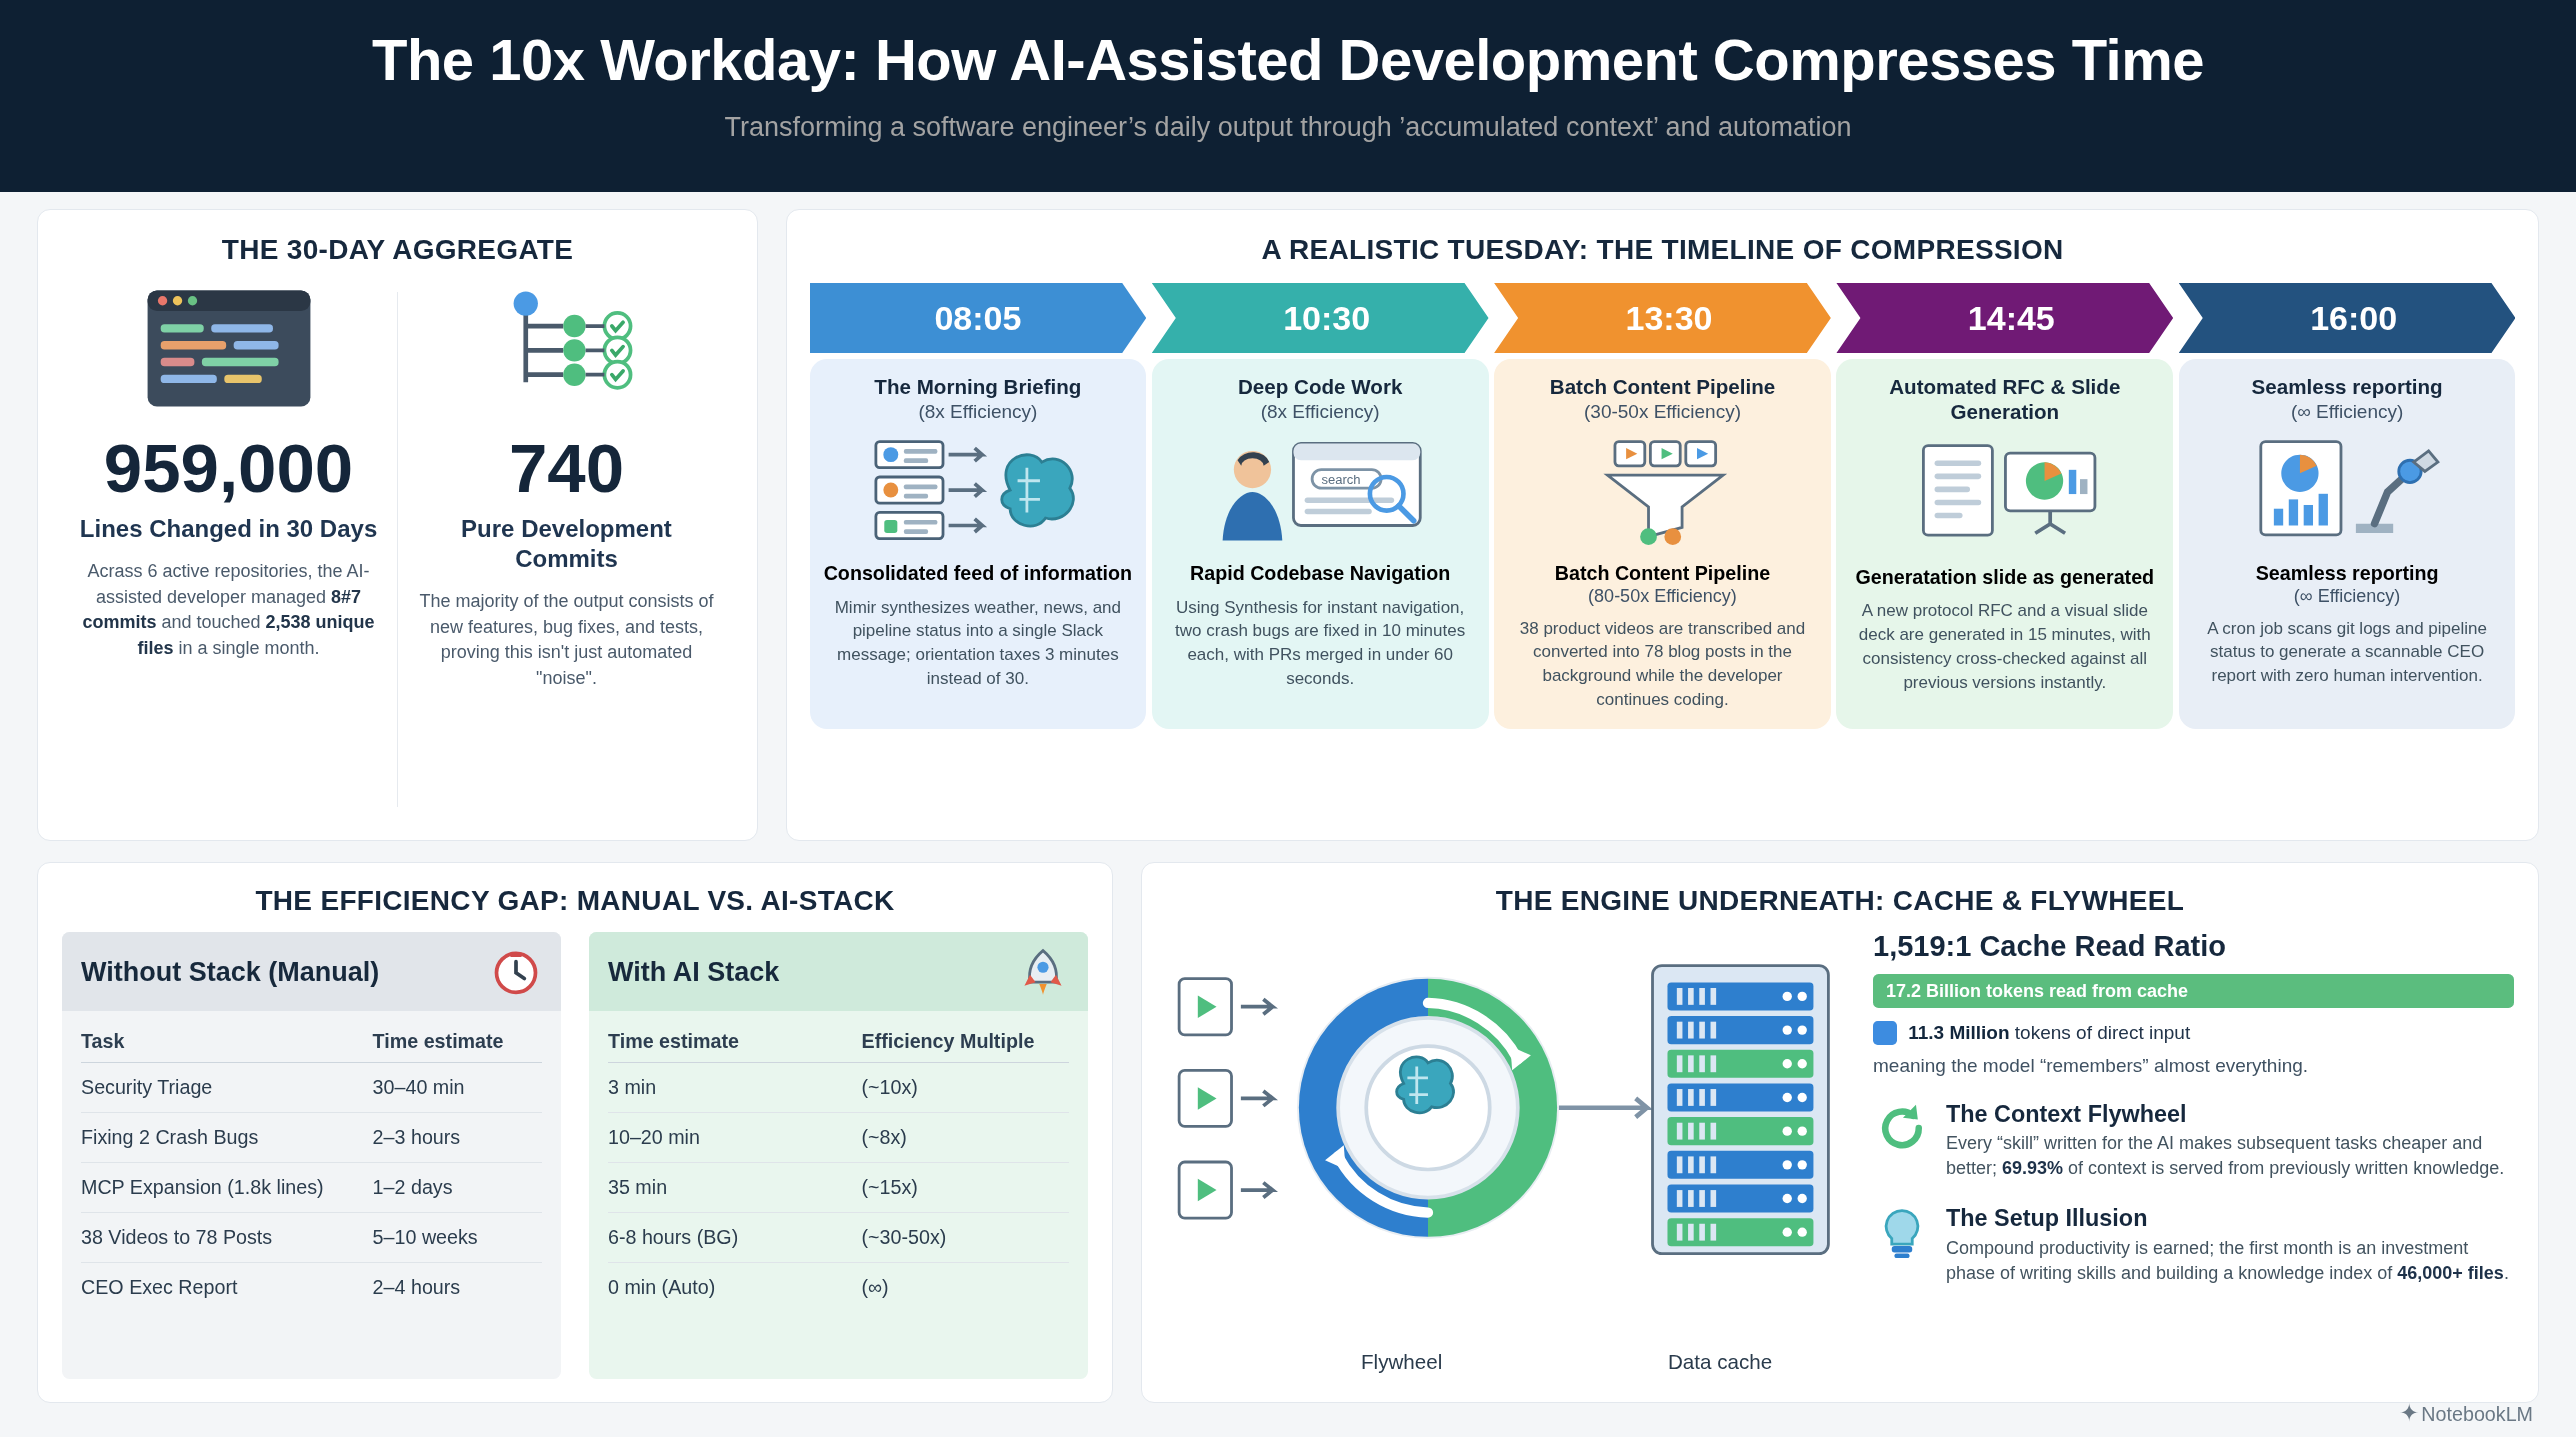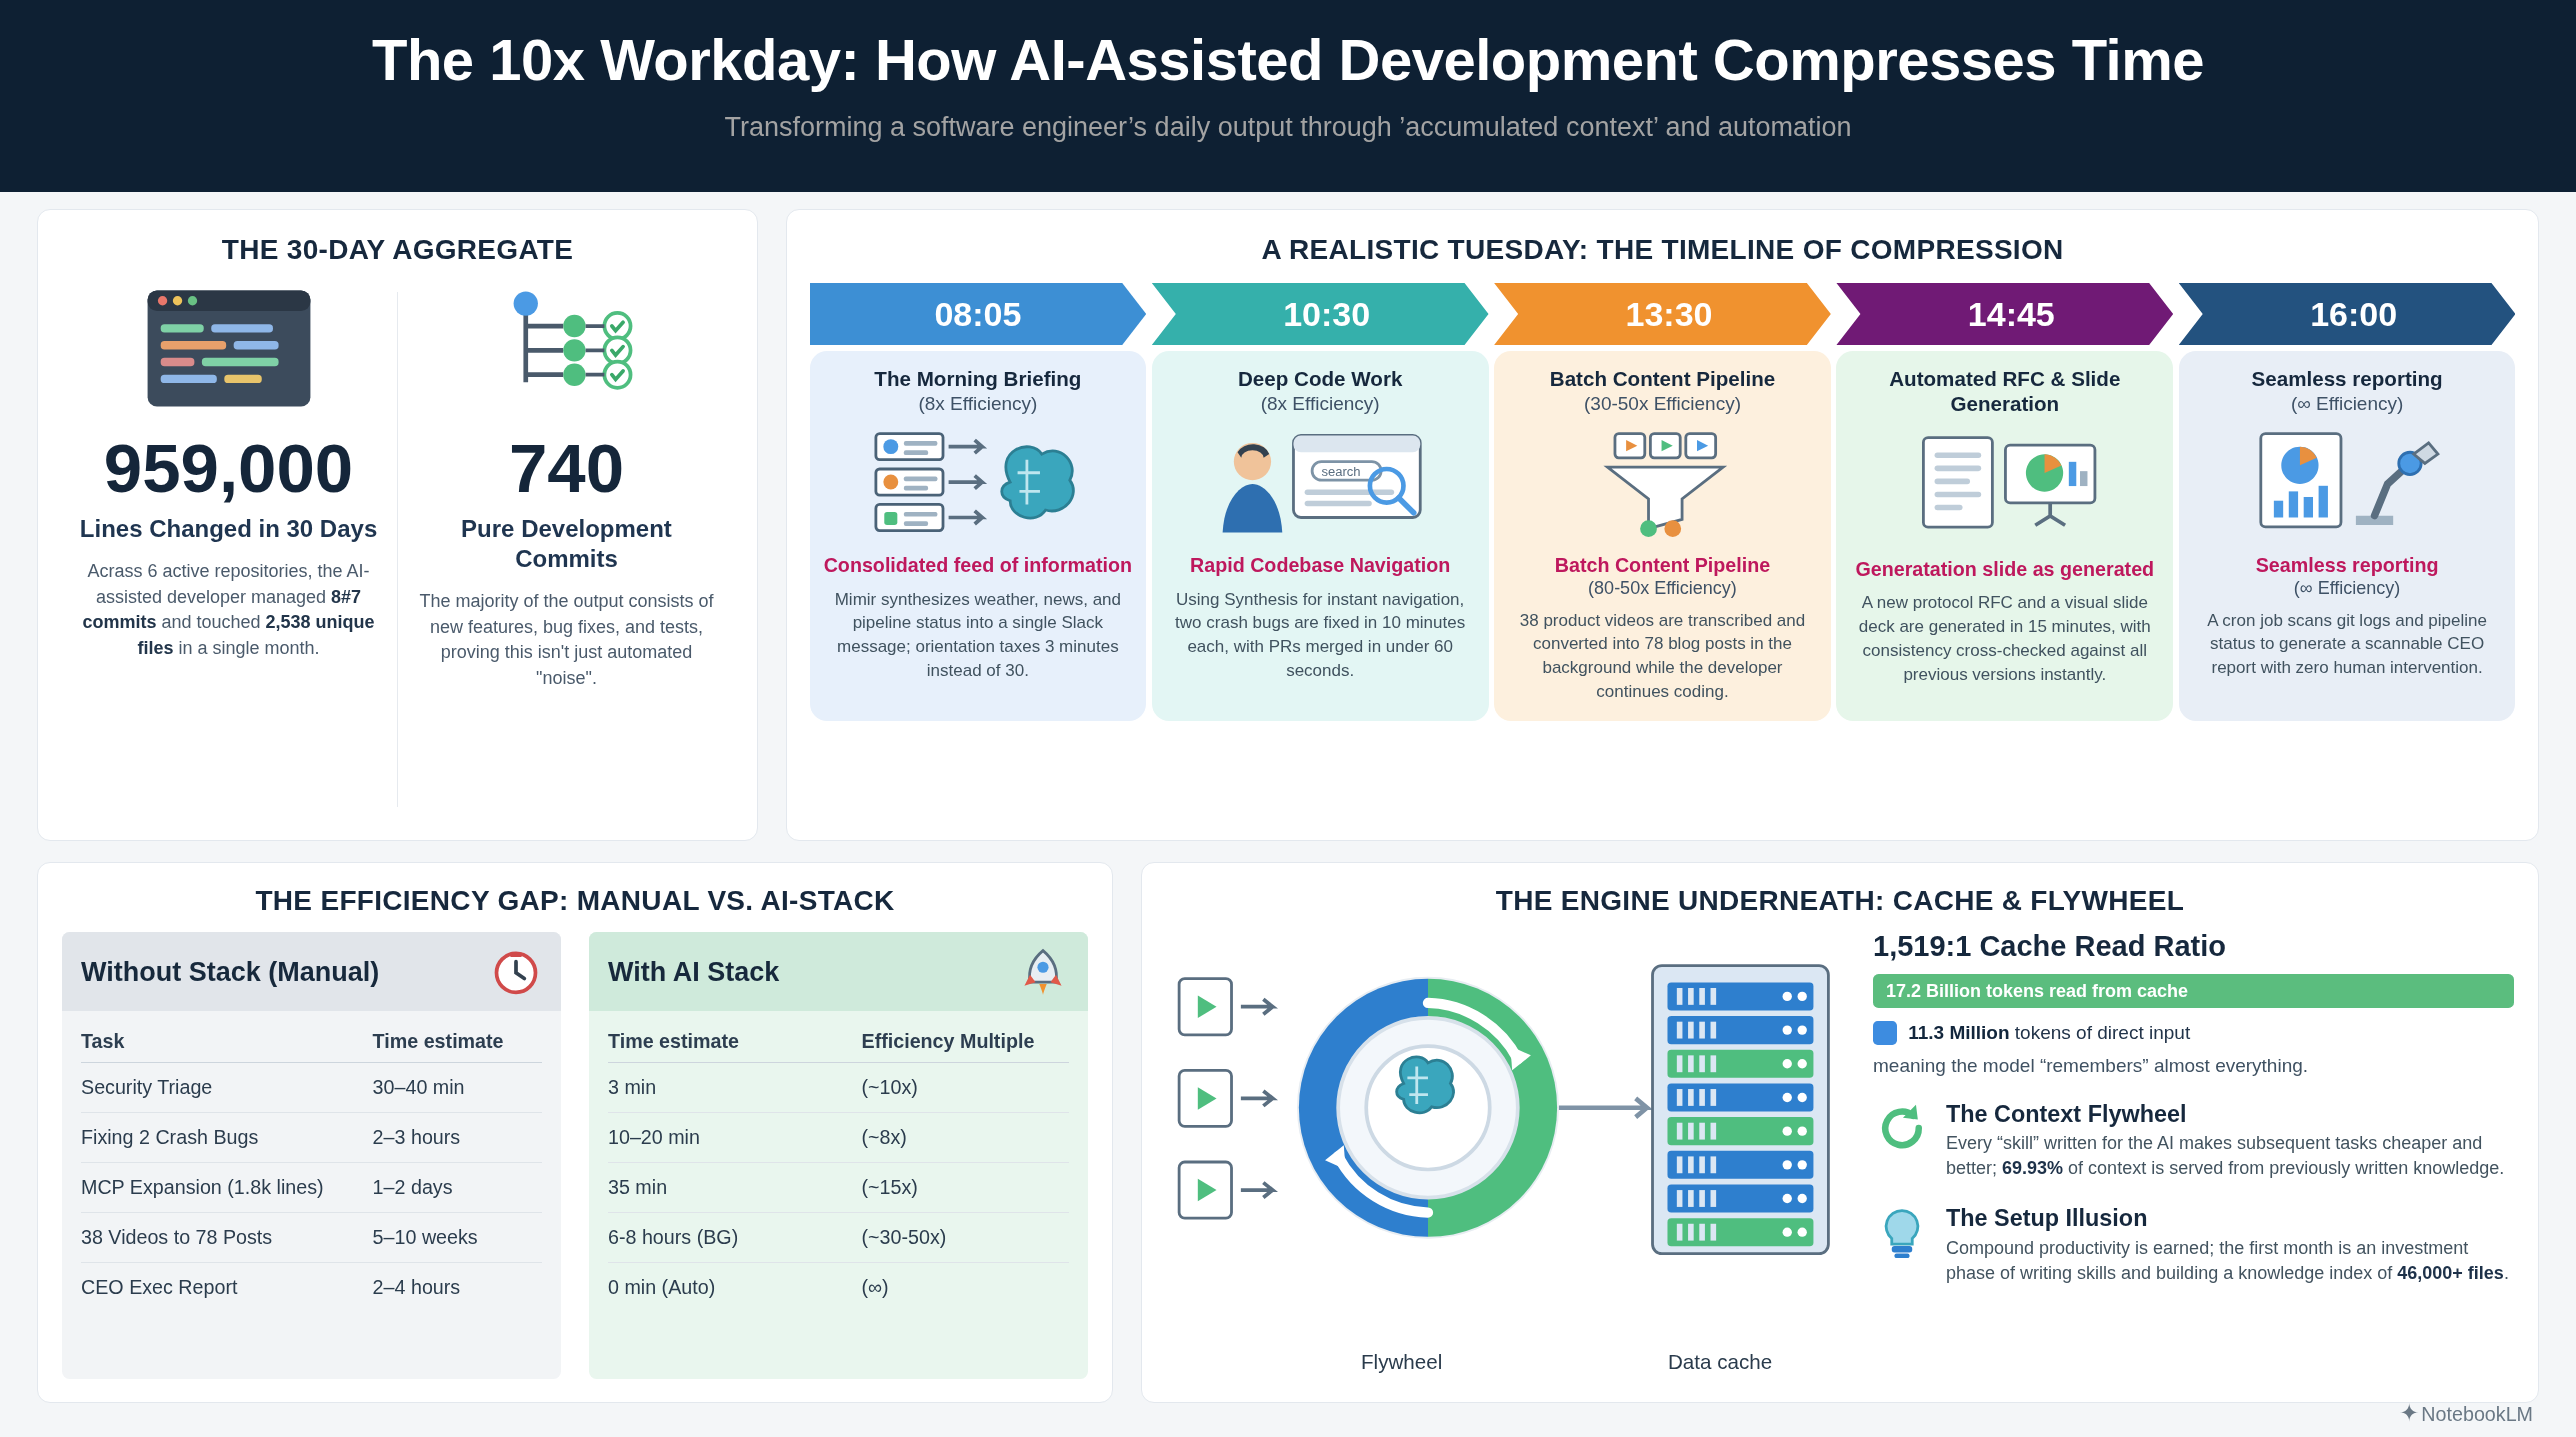--- a/index.html
+++ b/index.html
@@ -59,32 +59,32 @@
   .agg-num { font-size: 69px; font-weight: bold; color: #15263a; line-height: 1; margin-top: 17px; }
   .agg-label { font-size: 24px; font-weight: bold; color: #1f3550; margin-top: 11.2px; line-height: 1.25; }
   .agg-desc { font-size: 18px; color: #4a5a6b; line-height: 1.42; margin-top: 15px; }
   .agg-desc b { color: #22354a; }
 
   
   .timeline { flex: 1; padding: 24px 22.5px 20.6px 22.5px; display: flex; flex-direction: column; }
   .tl-track { display: flex; margin-top: 17px; gap: 5.6px; }
   .tl-col { flex: 1; display: flex; flex-direction: column; }
   .tl-chev {
-    height: 62px; position: relative; color: #fff;
+    height: 70px; position: relative; color: #fff;
     font-size: 34px; font-weight: bold;
     display: flex; align-items: center; justify-content: center;
     clip-path: polygon(0 0, calc(100% - 24px) 0, 100% 50%, calc(100% - 24px) 100%, 0 100%, 24px 50%);
     padding-left: 13px;
   }
   .tl-col:first-child .tl-chev { clip-path: polygon(0 0, calc(100% - 24px) 0, 100% 50%, calc(100% - 24px) 100%, 0 100%); padding-left: 0; }
   .tl-panel { flex: 1; padding: 15px 13px 17px 13px; margin-top: 5.6px; border-radius: 17px; text-align: center; display: flex; flex-direction: column; }
   .tl-h { font-size: 20.6px; font-weight: bold; color: #16283d; line-height: 1.25; }
   .tl-eff { font-size: 19px; color: #3e5166; margin-top: 1.9px; }
   .tl-art { height: 114px; margin: 11.2px 0 9.4px 0; display: flex; align-items: center; justify-content: center; }
-  .tl-sub { font-size: 19.7px; font-weight: bold; color: #be185d; line-height: 1.25; margin-top: 3.7px; }
+  .tl-sub { font-size: 19.7px; font-weight: bold; color: #000000; line-height: 1.25; margin-top: 3.7px; }
   .tl-sub-eff { font-size: 18px; color: #3e5166; }
   .tl-body { font-size: 17px; color: #40525f; line-height: 1.4; margin-top: 9.4px; }
 
   
   .effgap { width: 1076px; padding: 22.5px 24px; display: flex; flex-direction: column; }
   .eff-cols { display: flex; gap: 28px; margin-top: 15px; flex: 1; }
   .eff-panel { flex: 1; border-radius: 7.5px; overflow: hidden; display: flex; flex-direction: column; }
   .eff-panel.manual { background: #f2f4f6; }
   .eff-panel.ai { background: #e9f6ee; }
   .eff-head { display: flex; align-items: center; justify-content: space-between; padding: 13px 19px 11.2px 19px; }

